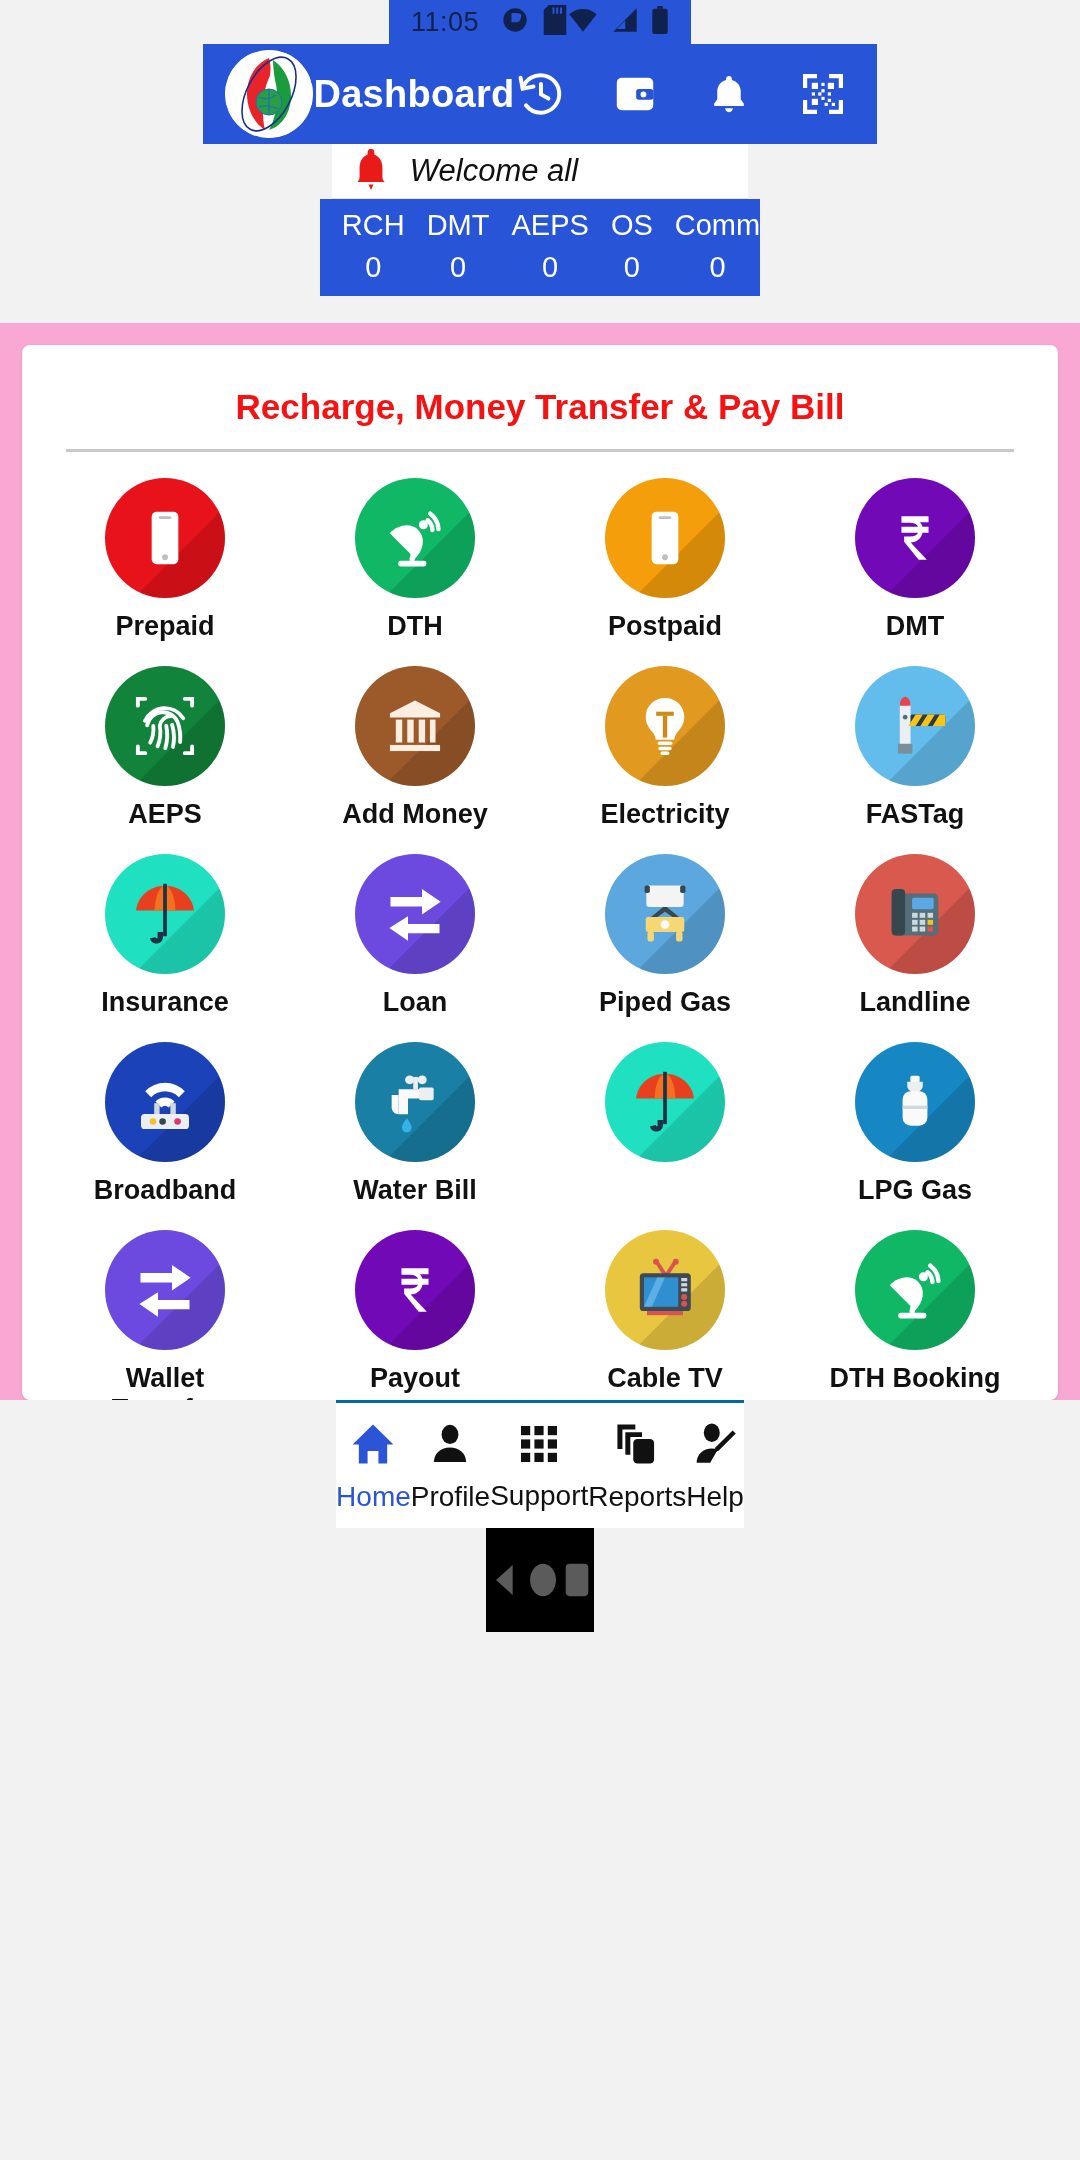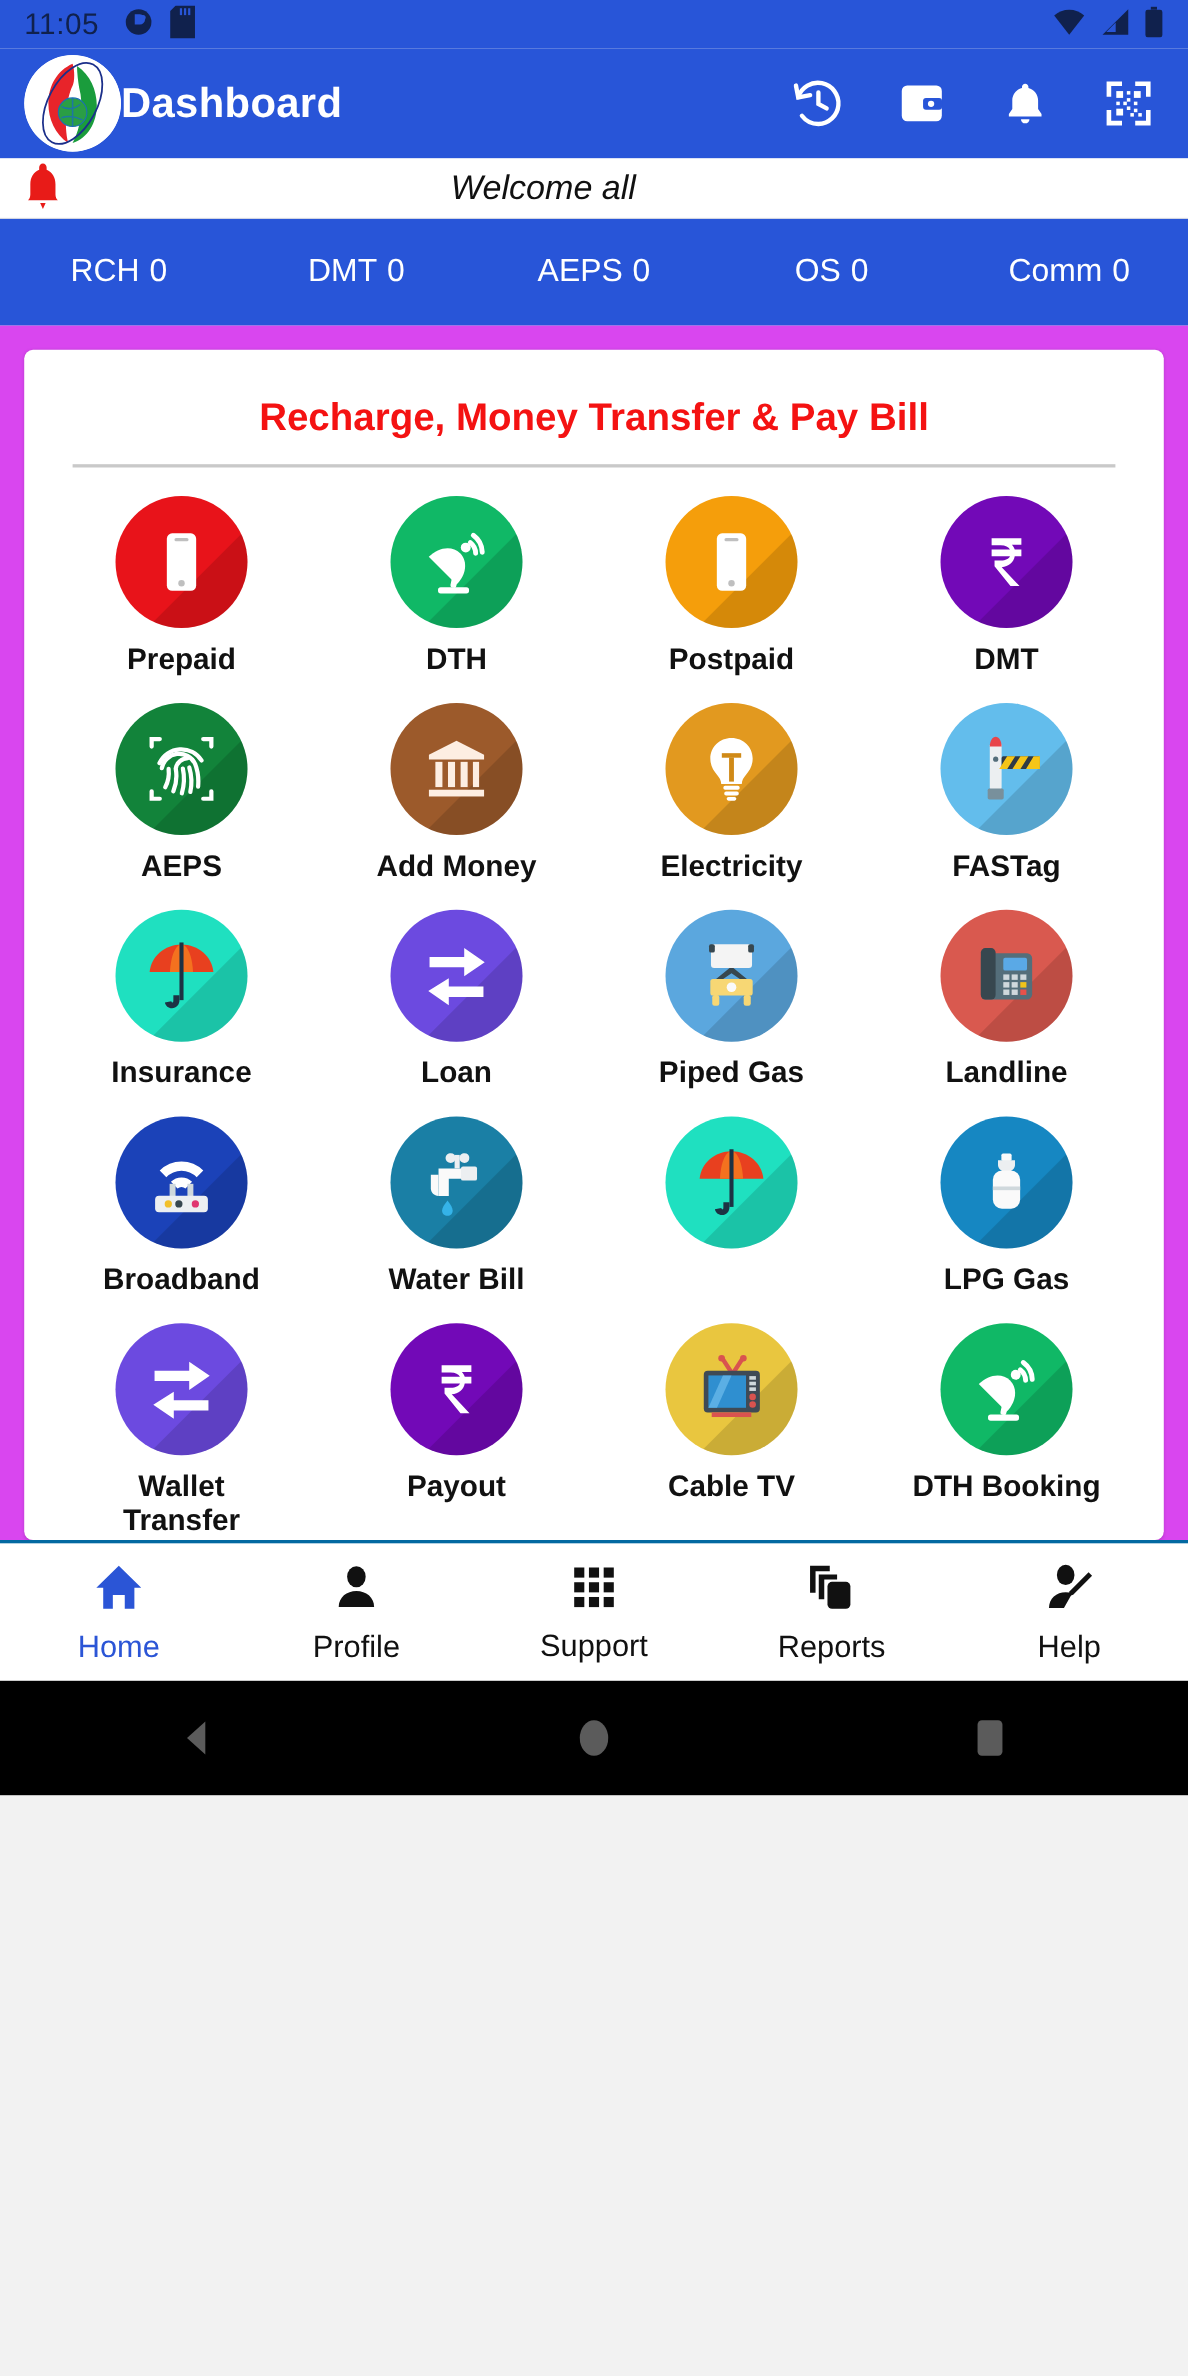--- a/index.html
+++ b/index.html
@@ -2,21 +2,21 @@
 <html><head>
 <meta charset="utf-8">
 <style>
   * { margin:0; padding:0; box-sizing:border-box; }
   html,body { width:1080px; height:2160px; }
   body {
     font-family:"Liberation Sans", sans-serif;
     background:#f2f2f2;
     overflow:hidden;
   }
-  #app { width:1080px; height:1632px; display:flex; flex-direction:column; position:relative; }
+  #app { width:1080px; height:1632px; display:flex; flex-direction:column; position:relative;align-items:center; }
 
   
   .statusbar {
     height:44px; background:#2855d8; display:flex; align-items:center;
     padding:0 22px; color:#0d1f4f; flex:0 0 44px;
   }
   .sb-time { font-size:27px; font-weight:400; letter-spacing:.5px; color:#10214d; }
   .sb-left-icons { display:flex; align-items:center; gap:14px; margin-left:22px; }
   .sb-right { margin-left:auto; display:flex; align-items:center; gap:11px; }
 
@@ -41,26 +41,26 @@
     border-bottom:1px solid #e3e3e3;
   }
   .welcome-bell { width:78px; display:flex; align-items:center; justify-content:center; }
   .welcome-text {
     font-size:31px; font-style:italic; color:#111; flex:1; text-align:center;
     padding-right:170px; font-weight:400;
   }
 
   
   .stats { background:#2855d8; flex:0 0 97px; display:flex; padding:10px 0 12px; }
-  .stat { flex:1; display:flex; flex-direction:row; align-items:center; justify-content:center; gap:9px; }
+  .stat { flex:1; display:flex; flex-direction:column; align-items:center; justify-content:center; gap:9px;padding-left:22px; }
   .stat-label { color:#fff; font-size:29px; }
   .stat-value { color:#fff; font-size:29px; }
 
   
-  .body-area { flex:1 1 auto; background:#d946ef; padding:22px 22px 0; overflow:hidden; }
+  .body-area { flex:1 1 auto; background:#f9a8d4; padding:22px 22px 0; overflow:hidden;margin-top:27px; }
   .card {
     background:#fff; border-radius:8px; height:100%;
     box-shadow:0 1px 3px rgba(0,0,0,.14);
     padding:26px 18px 0;
   }
   .card-title {
     color:#f41212; font-size:35px; font-weight:700; text-align:center; padding:16px 0 22px;
   }
   .divider { height:3px; background:#c9c9c9; margin:0 26px 26px; }
 

